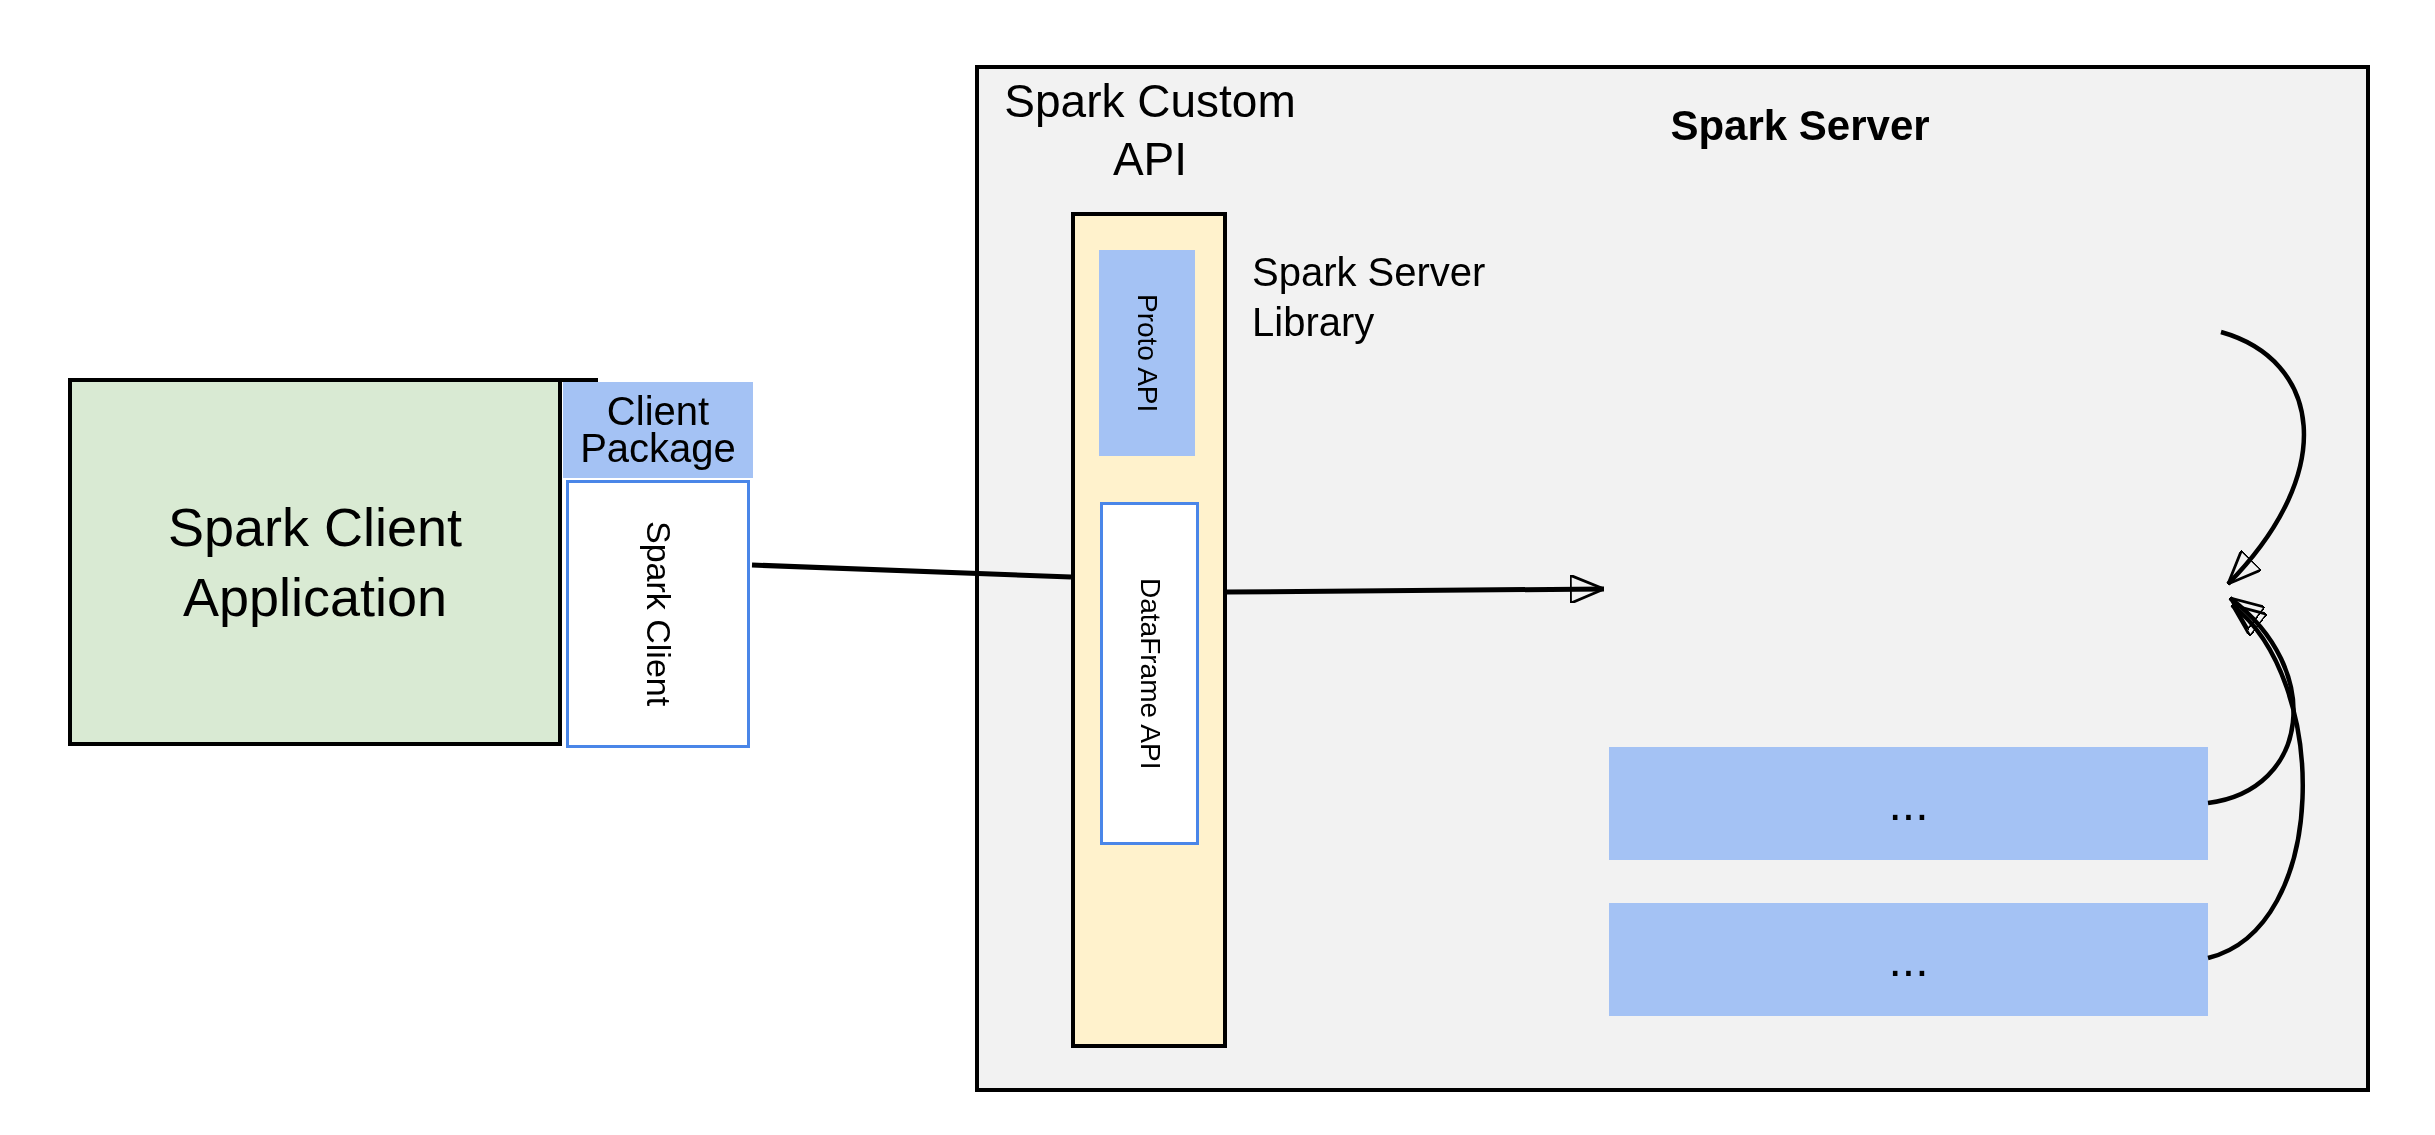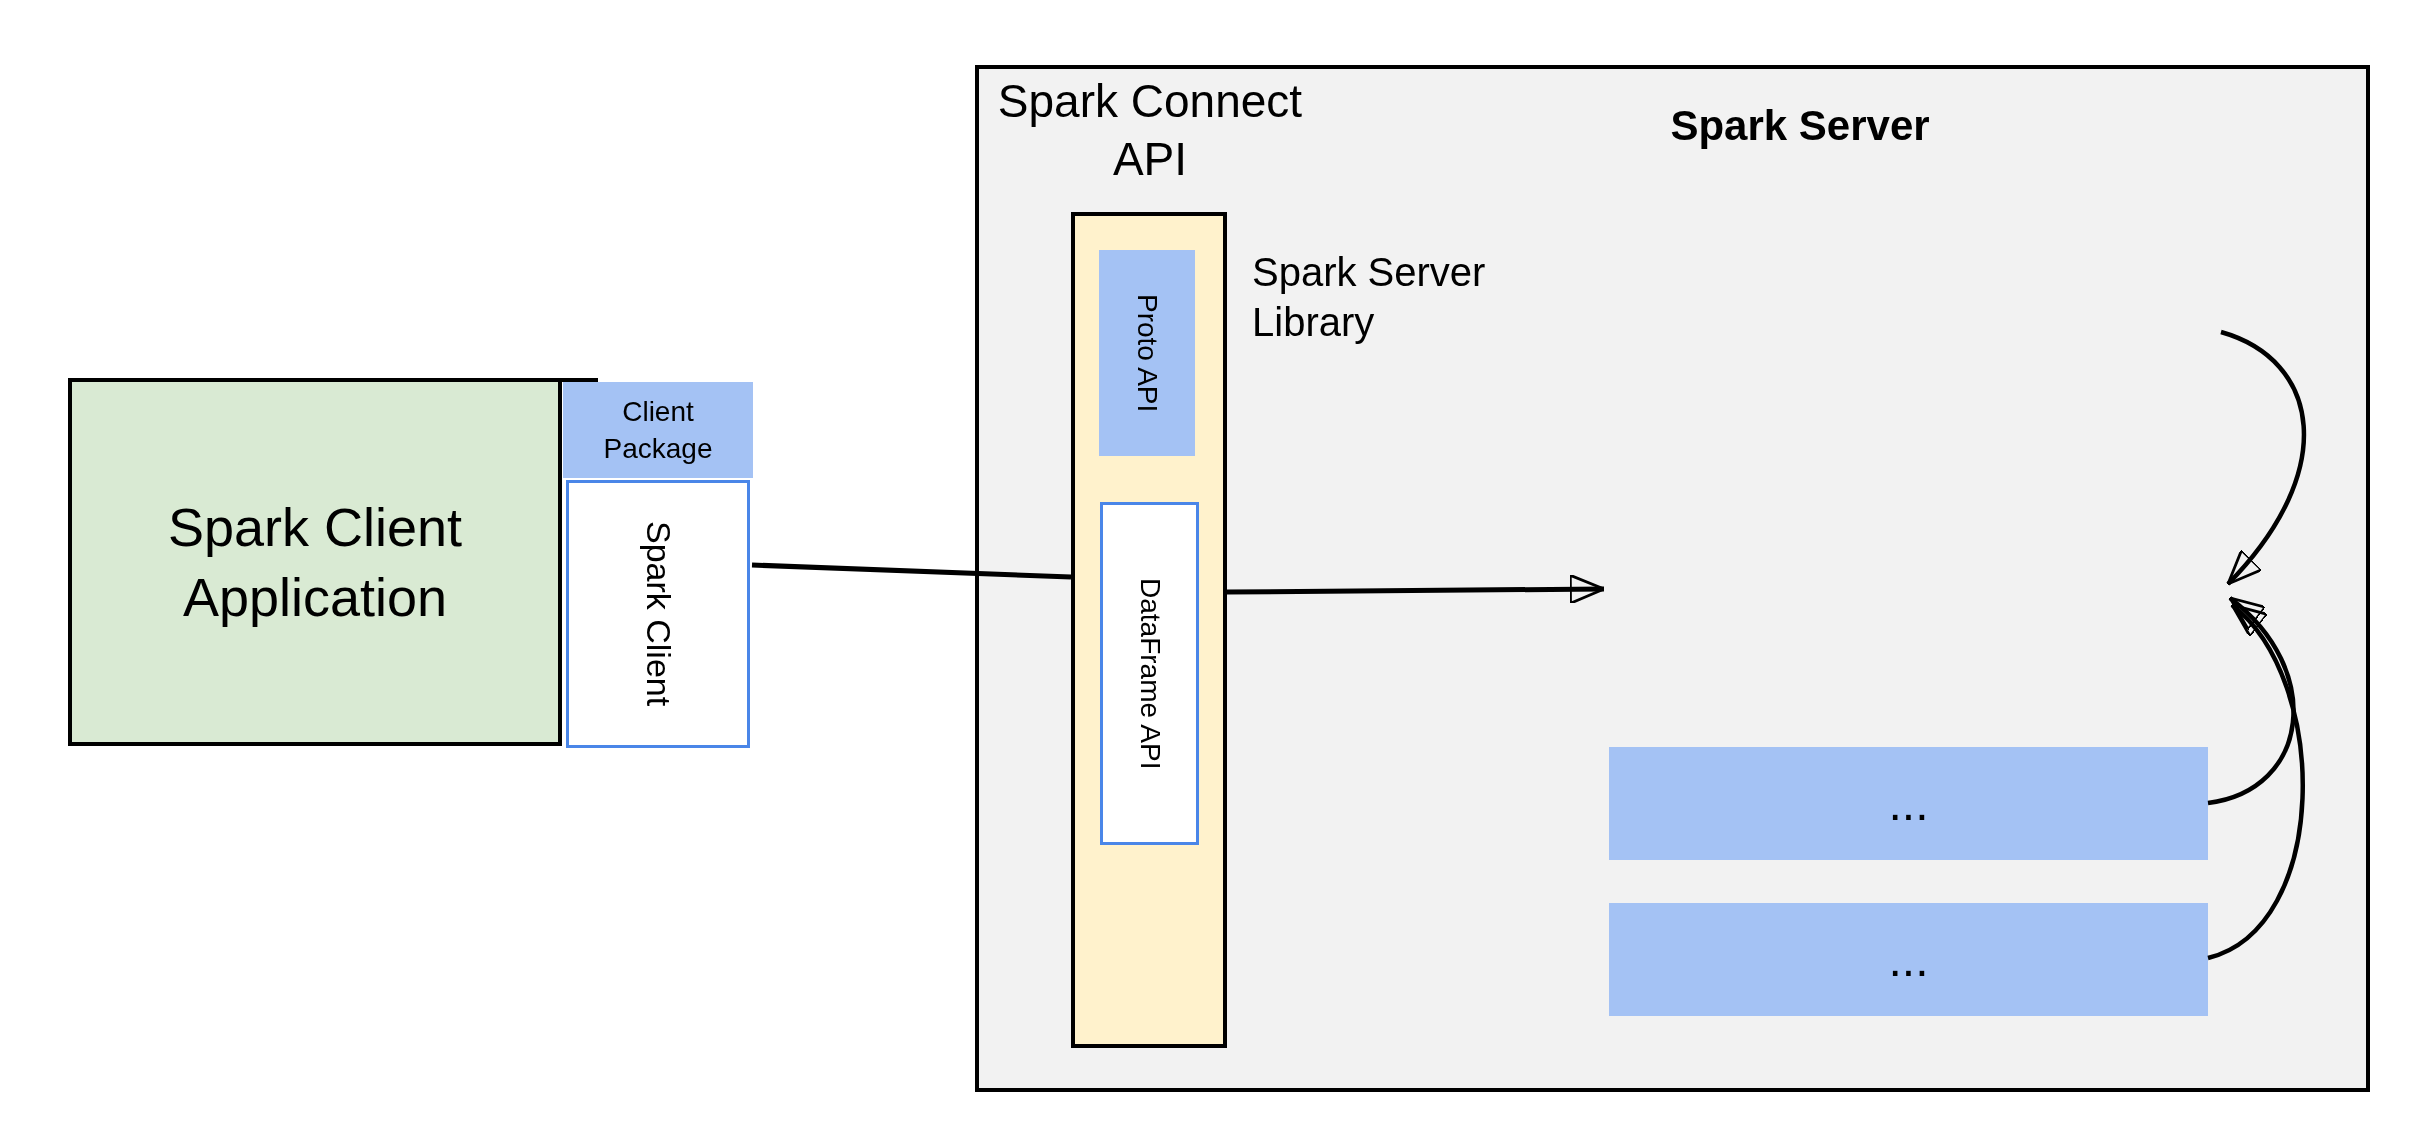--- a/index.html
+++ b/index.html
@@ -11,21 +11,21 @@
   .flexc{display:flex;align-items:center;justify-content:center;text-align:center;}
   .pre{white-space:pre-line;}
 
   
   .server-box{left:975px;top:65px;width:1395px;height:1027px;background:#f2f2f2;border:4px solid #000;}
   .green-box{left:68px;top:378px;width:494px;height:368px;background:#d9ead3;border:4px solid #000;
              font-size:54px;line-height:70px;}
   .border-overhang{left:562px;top:378px;width:36px;height:4px;background:#000;}
 
   .client-package{left:563px;top:382px;width:190px;height:96px;background:#a4c2f4;
-                  font-size:28px;line-height:37px;}
+                  font-size:40px;line-height:37px;}
   .spark-client{left:566px;top:480px;width:184px;height:268px;background:#fff;border:3px solid #4a86e8;}
 
   .yellow-box{left:1071px;top:212px;width:156px;height:836px;background:#fff2cc;border:4px solid #000;}
   .proto-api{left:1099px;top:250px;width:96px;height:206px;background:#a4c2f4;}
   .dataframe-api{left:1100px;top:502px;width:99px;height:343px;background:#fff;border:3px solid #4a86e8;}
 
   .plugin{left:1609px;top:279px;width:612px;height:152px;background:#a4c2f4;font-size:50px;}
   .core{left:1609px;top:484px;width:612px;height:210px;background:#fff;border:3px solid #4a86e8;font-size:52px;}
   .ellipsis-box{left:1609px;width:599px;height:113px;background:#a4c2f4;font-size:48px;}
   .ellipsis-1{top:747px;}
@@ -45,21 +45,21 @@
   svg.overlay{position:absolute;left:0;top:0;width:2435px;height:1135px;pointer-events:none;}
   svg.overlay path{fill:none;stroke:#000;}
 </style>
 </head>
 <body>
 
 <div id="canvas">
 
   <div class="abs server-box"></div>
 
-  <div class="abs connect-api-label pre">Spark Connect
+  <div class="abs connect-api-label pre">Spark Custom
 API</div>
   <div class="abs server-title">Spark Server</div>
   <div class="abs server-library-label pre">Spark Server
 Library</div>
 
   <div class="abs green-box flexc pre">Spark Client
 Application</div>
   <div class="abs border-overhang"></div>
   <div class="abs client-package flexc pre">Client
 Package</div>

